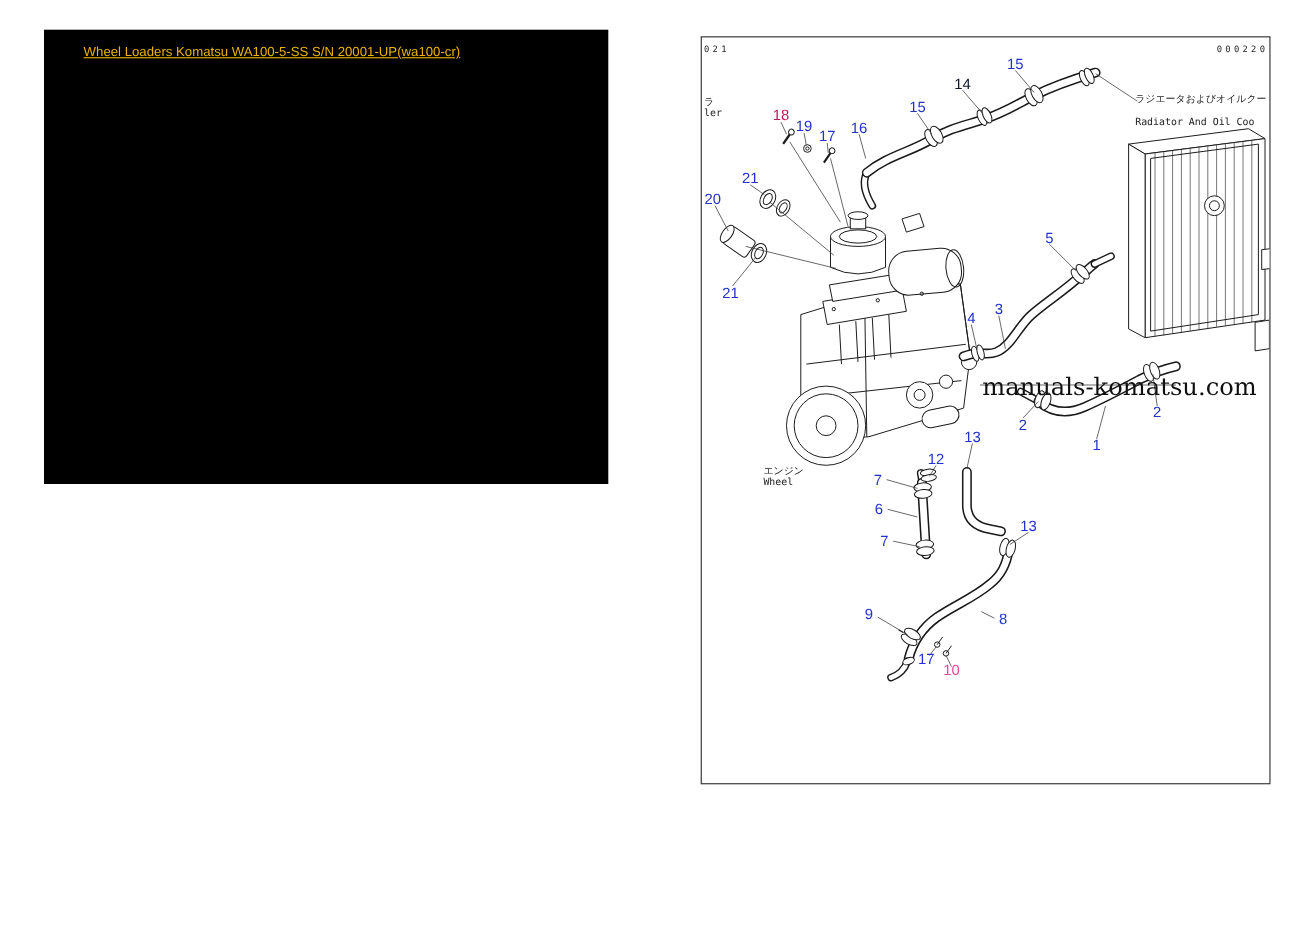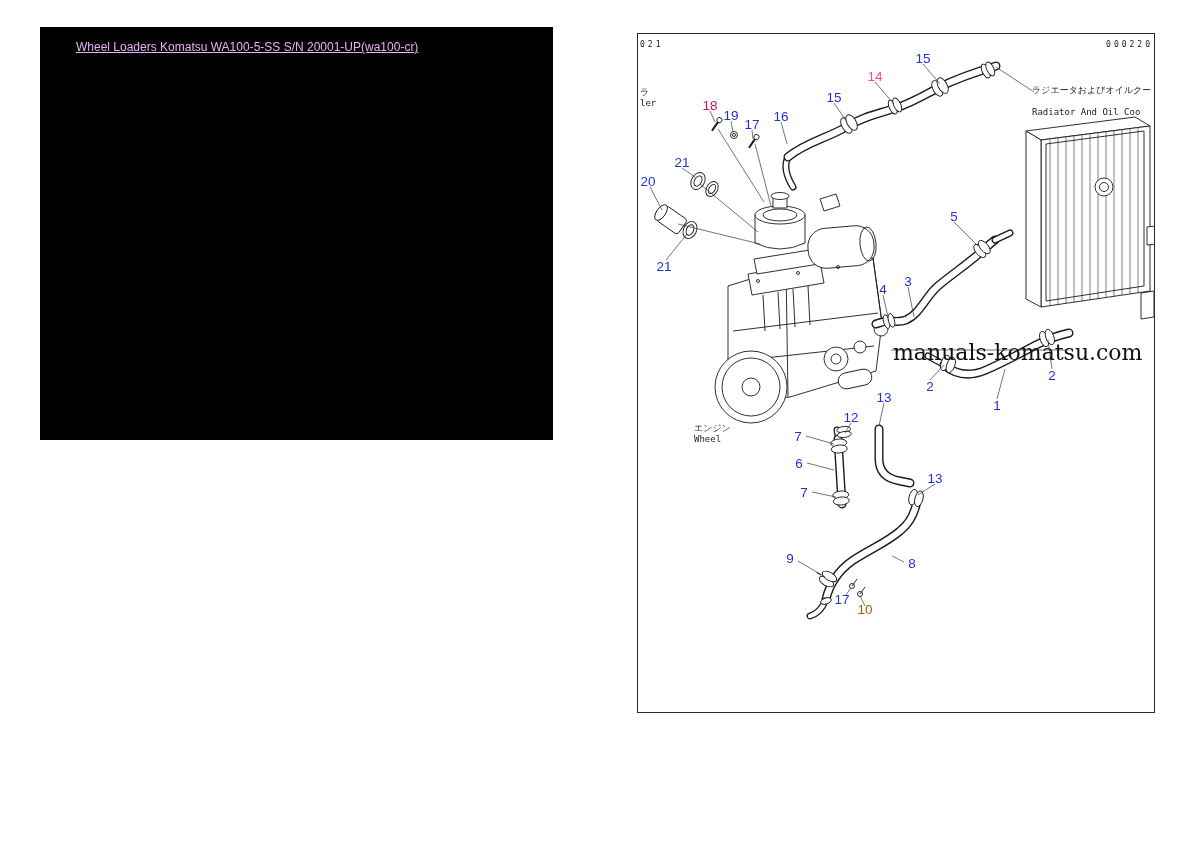--- a/index.html
+++ b/index.html
@@ -37,21 +37,21 @@
   .p{fill:none;stroke:#1a1a1a;stroke-width:7;stroke-linecap:round}
   .pi{fill:none;stroke:#fff;stroke-width:4.4;stroke-linecap:round}
   .ld{stroke:#3a3a3a;stroke-width:.7}
 </style>
 </head>
 <body>
 
 <div class="page">
 
   <div class="media-panel">
-    <a href="#" class="catalog-link" style="color: #f0abfc; margin-left: 36px;">Wheel Loaders Komatsu WA100-5-SS S/N 20001-UP(wa100-cr)</a>
+    <a href="#" class="catalog-link" style="color: #eab308; margin-left: 36px;">Wheel Loaders Komatsu WA100-5-SS S/N 20001-UP(wa100-cr)</a>
   </div>
 
   <div class="diagram">
 
     <svg width="518" height="680" viewBox="0 0 518 680">
 
       <g>
         <polygon class="f" points="388,97 497,83 512,92 403,106"></polygon>
         <polygon class="f" points="403,106 512,92 512,257 403,273"></polygon>
         <polygon class="f" points="388,97 403,106 403,273 388,265"></polygon>
@@ -281,21 +281,21 @@
     <div class="code code-r">000220</div>
     <div class="edge e1">ラ</div>
     <div class="edge e2">ler</div>
     <div class="stitle s-jp">ラジエータおよびオイルクー</div>
     <div class="stitle s-en">Radiator And Oil Coo</div>
     <div class="watermark">manuals-komatsu.com</div>
     <div class="elabel el-jp">エンジン</div>
     <div class="elabel el-en">Wheel</div>
     <div class="callouts">
         <span class="callout" style="left: 285px; top: 24px; color: rgb(34, 51, 204);">15</span>
-        <span class="callout" style="left: 237px; top: 42px; color: #ec4899;">14</span>
+        <span class="callout" style="left: 237px; top: 42px; color: #0f172a;">14</span>
         <span class="callout" style="left: 196px; top: 63px; color: rgb(34, 51, 204);">15</span>
         <span class="callout" style="left: 72px; top: 71px; color: #be185d;">18</span>
         <span class="callout" style="left: 93px; top: 81px; color: rgb(34, 51, 204);">19</span>
         <span class="callout" style="left: 114px; top: 90px; color: rgb(34, 51, 204);">17</span>
         <span class="callout" style="left: 143px; top: 82px; color: rgb(34, 51, 204);">16</span>
         <span class="callout" style="left: 44px; top: 128px; color: rgb(34, 51, 204);">21</span>
         <span class="callout" style="left: 10px; top: 147px; color: rgb(34, 51, 204);">20</span>
         <span class="callout" style="left: 26px; top: 232px; color: rgb(34, 51, 204);">21</span>
         <span class="callout" style="left: 316px; top: 182px; color: rgb(34, 51, 204);">5</span>
         <span class="callout" style="left: 270px; top: 247px; color: rgb(34, 51, 204);">3</span>
@@ -305,16 +305,16 @@
         <span class="callout" style="left: 359px; top: 371px; color: rgb(34, 51, 204);">1</span>
         <span class="callout" style="left: 246px; top: 363px; color: rgb(34, 51, 204);">13</span>
         <span class="callout" style="left: 213px; top: 383px; color: rgb(34, 51, 204);">12</span>
         <span class="callout" style="left: 160px; top: 402px; color: rgb(34, 51, 204);">7</span>
         <span class="callout" style="left: 161px; top: 429px; color: rgb(34, 51, 204);">6</span>
         <span class="callout" style="left: 166px; top: 458px; color: rgb(34, 51, 204);">7</span>
         <span class="callout" style="left: 297px; top: 444px; color: rgb(34, 51, 204);">13</span>
         <span class="callout" style="left: 152px; top: 524px; color: rgb(34, 51, 204);">9</span>
         <span class="callout" style="left: 274px; top: 529px; color: rgb(34, 51, 204);">8</span>
         <span class="callout" style="left: 204px; top: 565px; color: rgb(34, 51, 204);">17</span>
-        <span class="callout" style="left: 227px; top: 575px; color: #a16207;">10</span>
+        <span class="callout" style="left: 227px; top: 575px; color: #ec4899;">10</span>
       </div>
   </div>
 </div>
 
 </body></html>

